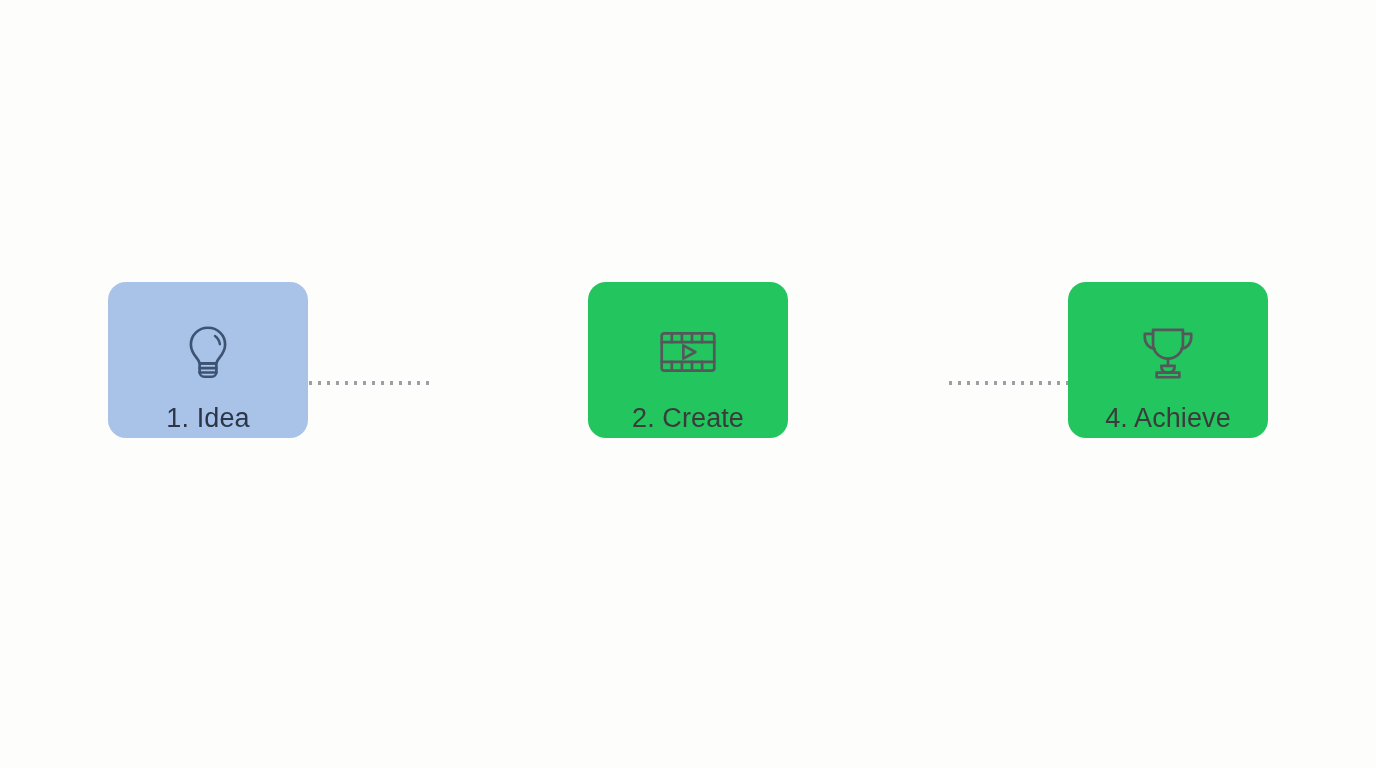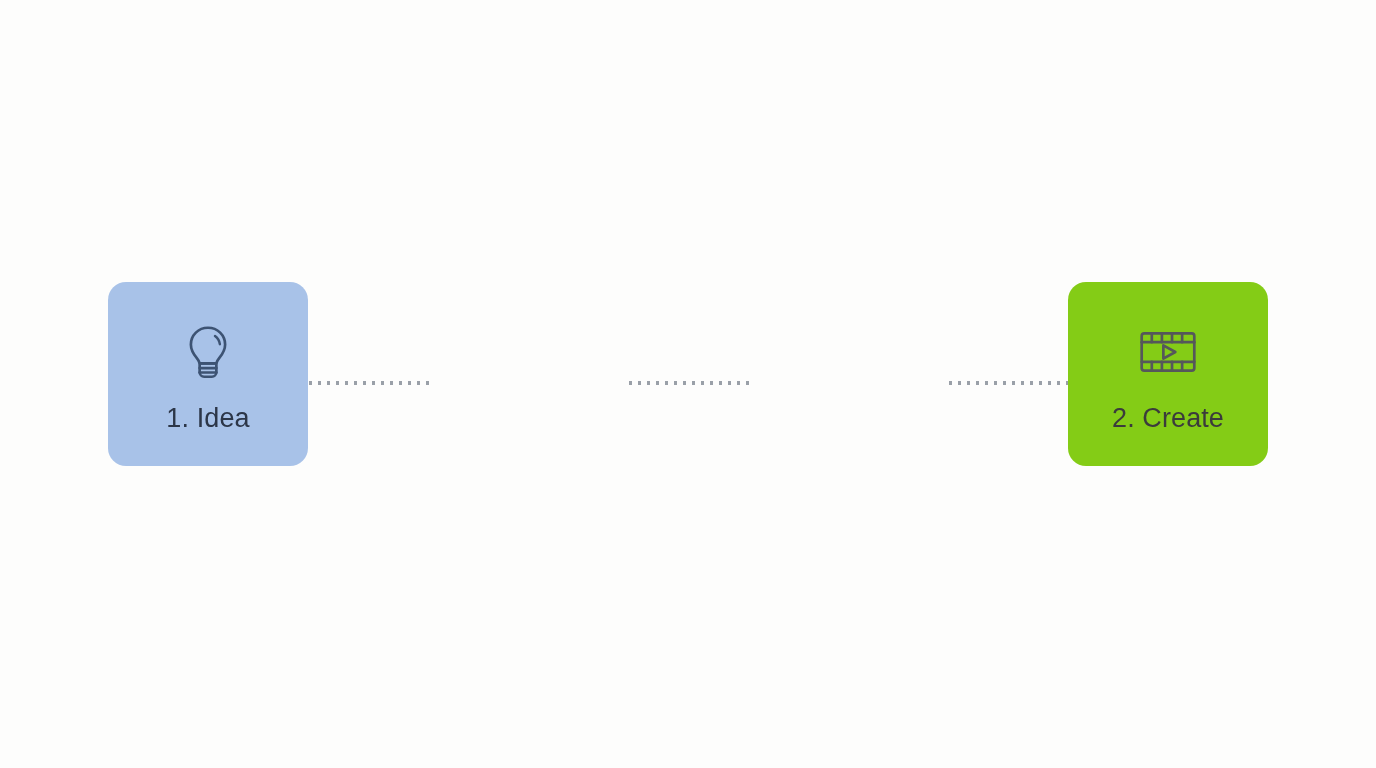--- a/index.html
+++ b/index.html
@@ -25,36 +25,36 @@
     width: 1160px;
     height: 204px;
     display: flex;
     flex-direction: row;
     align-items: stretch;
     justify-content: space-between;
   }
   .step-card {
     position: relative;
     width: 200px;
-    height: 184px;
+    height: 156px;
     border-radius: 18px;
     display: flex;
     flex-direction: column;
     align-items: center;
     justify-content: flex-start;
     box-sizing: border-box;
     padding-top: 34px;
     flex: 0 0 auto;
     z-index: 2;
   }
   .step-card.blue {
     background: #a8c2e8;
   }
   .step-card.grey {
-    background: #84cc16;
+    background: #22c55e;
   }
   .step-icon {
     width: 72px;
     height: 72px;
     display: flex;
     align-items: center;
     justify-content: center;
   }
   .step-icon svg {
     display: block;
@@ -122,15 +122,28 @@
           <path d="M6.5 41.5h51"></path>
           <path d="M16.3 14v8.5M26.1 14v8.5M35.9 14v8.5M45.7 14v8.5"></path>
           <path d="M16.3 41.5V50M26.1 41.5V50M35.9 41.5V50M45.7 41.5V50"></path>
           <path d="M27.5 25.6l11.6 6.4-11.6 6.4V25.6z"></path>
         </svg>
       </div>
       <div class="step-label">2. Create</div>
     </div>
 
 
+    <div class="step-card grey">
+      <div class="step-icon">
+        <svg viewBox="0 0 64 64" fill="none" stroke="#55585b" stroke-width="2.6" stroke-linecap="round" stroke-linejoin="round">
+          <path d="M17.5 10.5h29v13.5c0 8-6.5 14.5-14.5 14.5S17.5 32 17.5 24V10.5z"></path>
+          <path d="M17.5 14.5H9.5v3.5c0 5.8 4.3 10.4 9.6 11.1"></path>
+          <path d="M46.5 14.5h8v3.5c0 5.8-4.3 10.4-9.6 11.1"></path>
+          <path d="M32 38.5v7"></path>
+          <path d="M25.5 45.5h13c0 4-2 6.5-6.5 6.5s-6.5-2.5-6.5-6.5z"></path>
+          <path d="M21 52h22v4.5H21z"></path>
+        </svg>
+      </div>
+      <div class="step-label">4. Achieve</div>
+    </div>
 
   </div>
 </div>
 
 </body></html>

